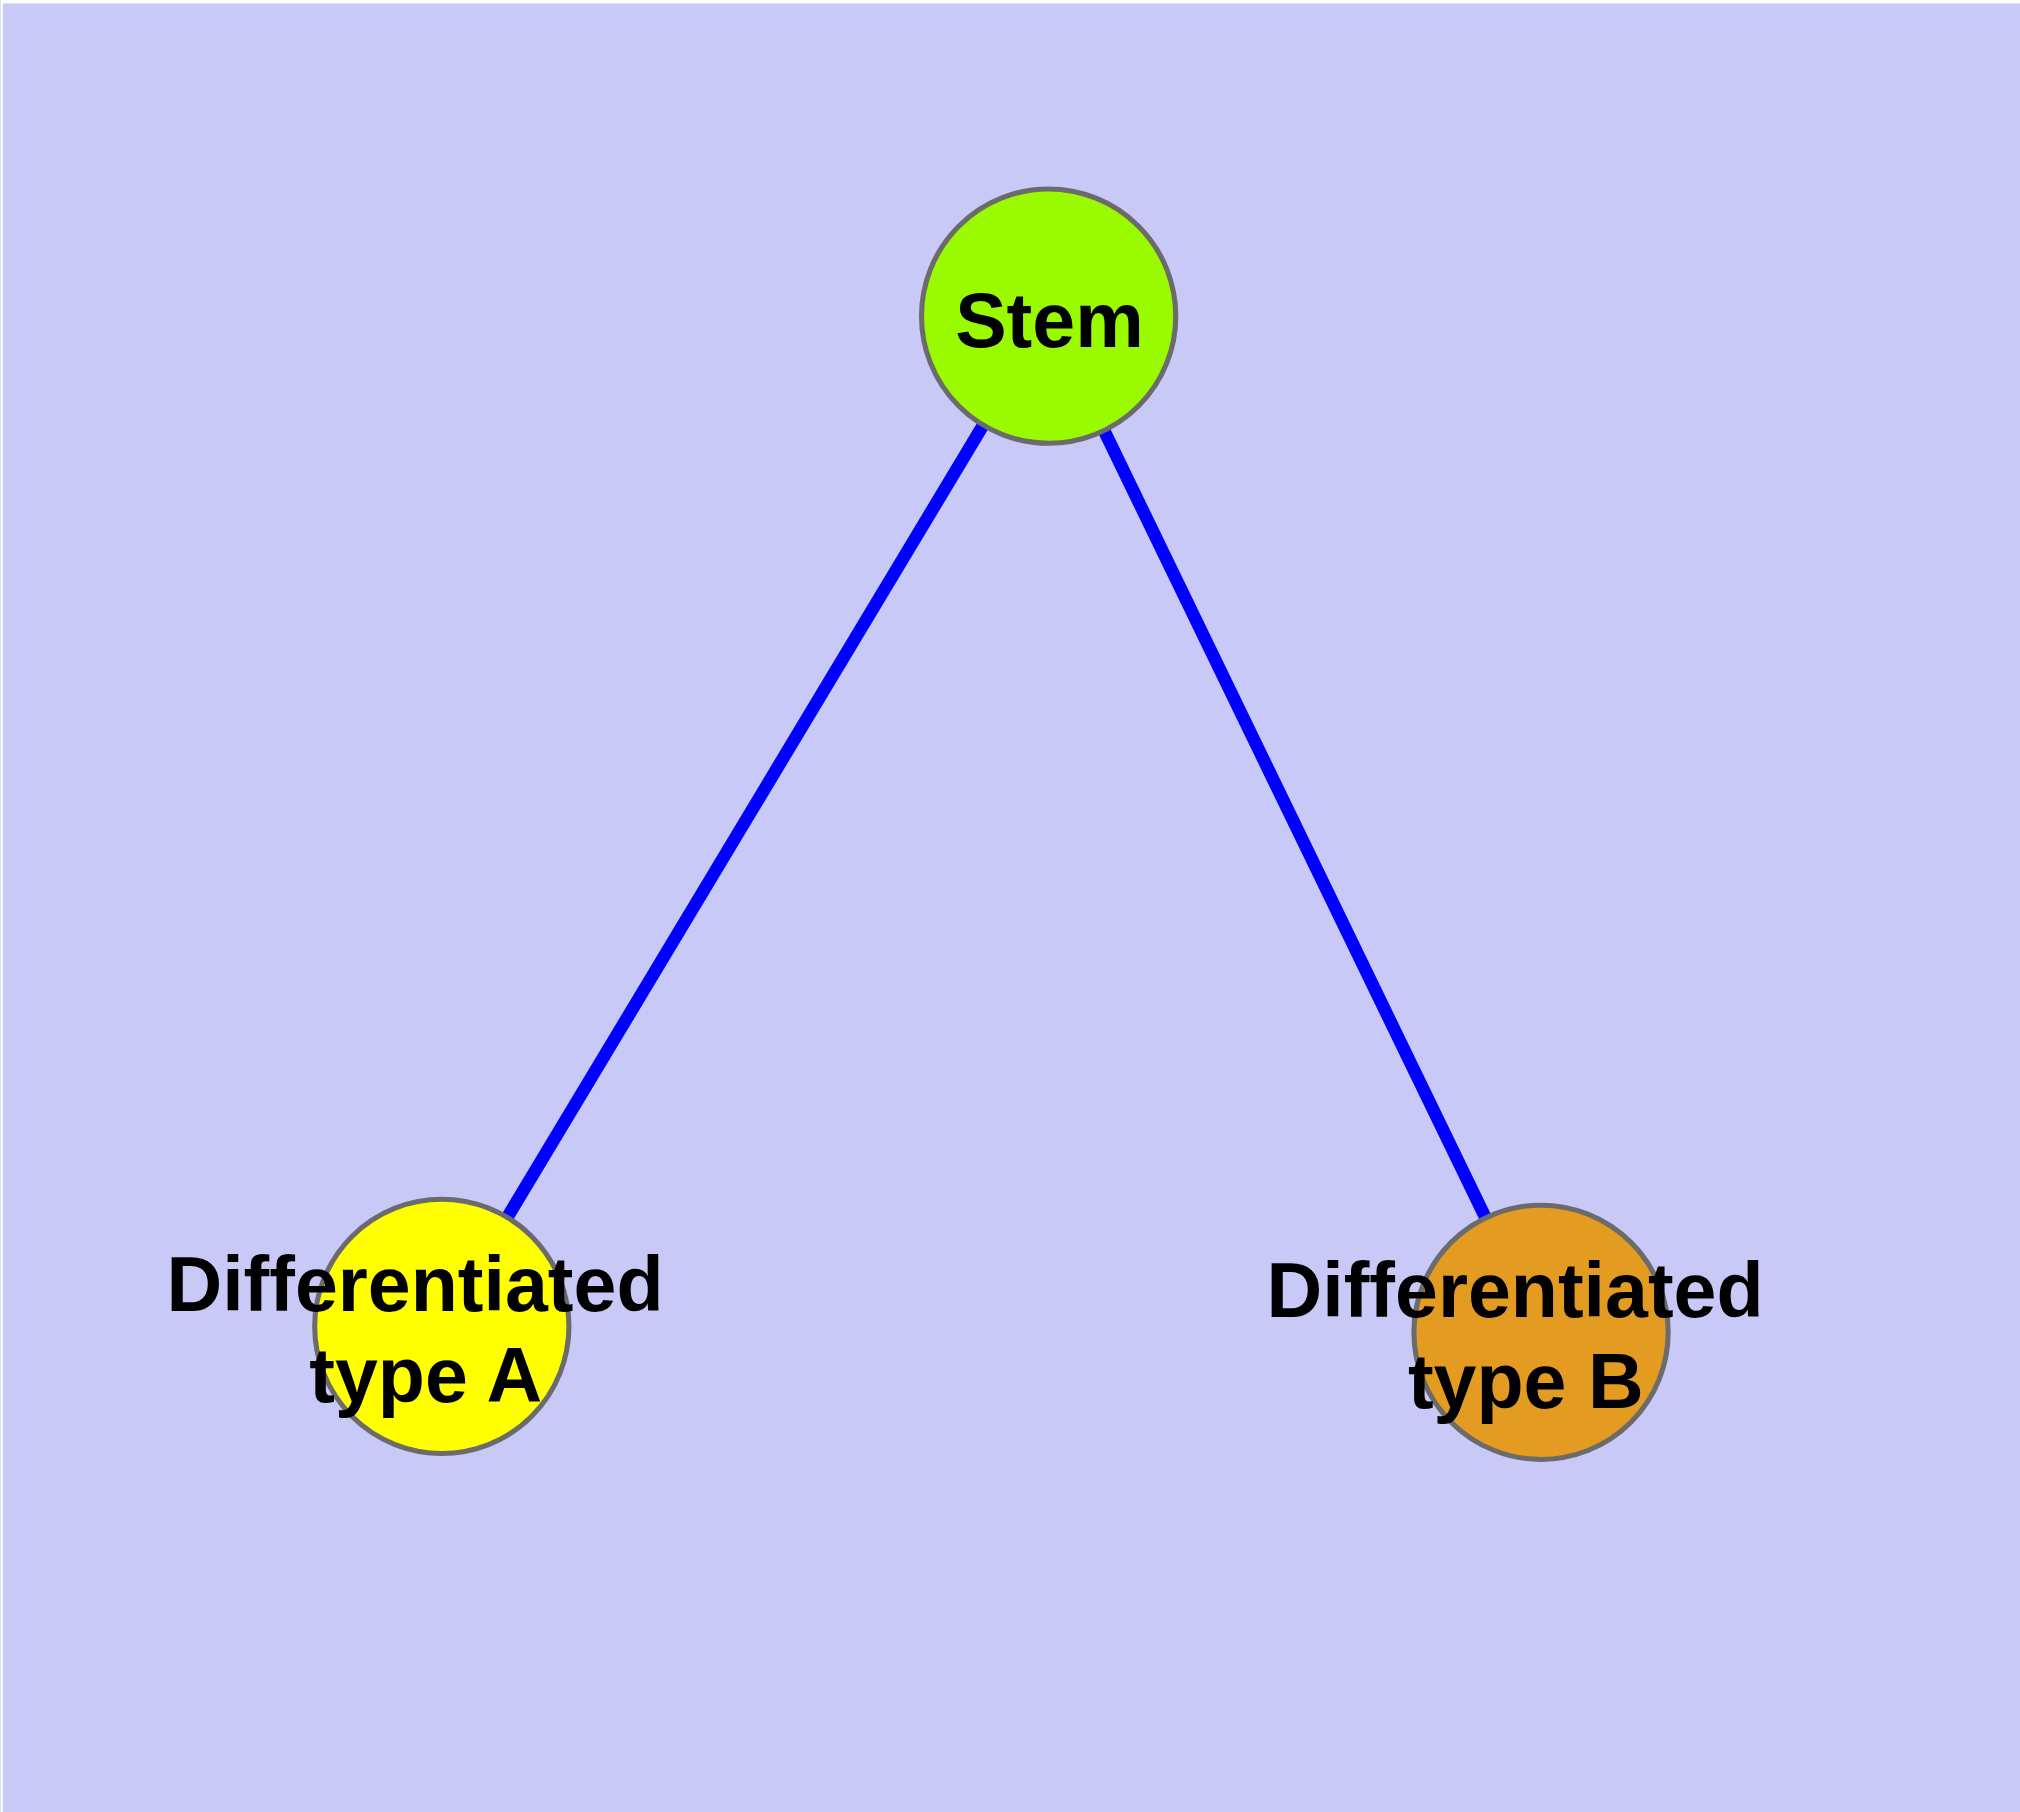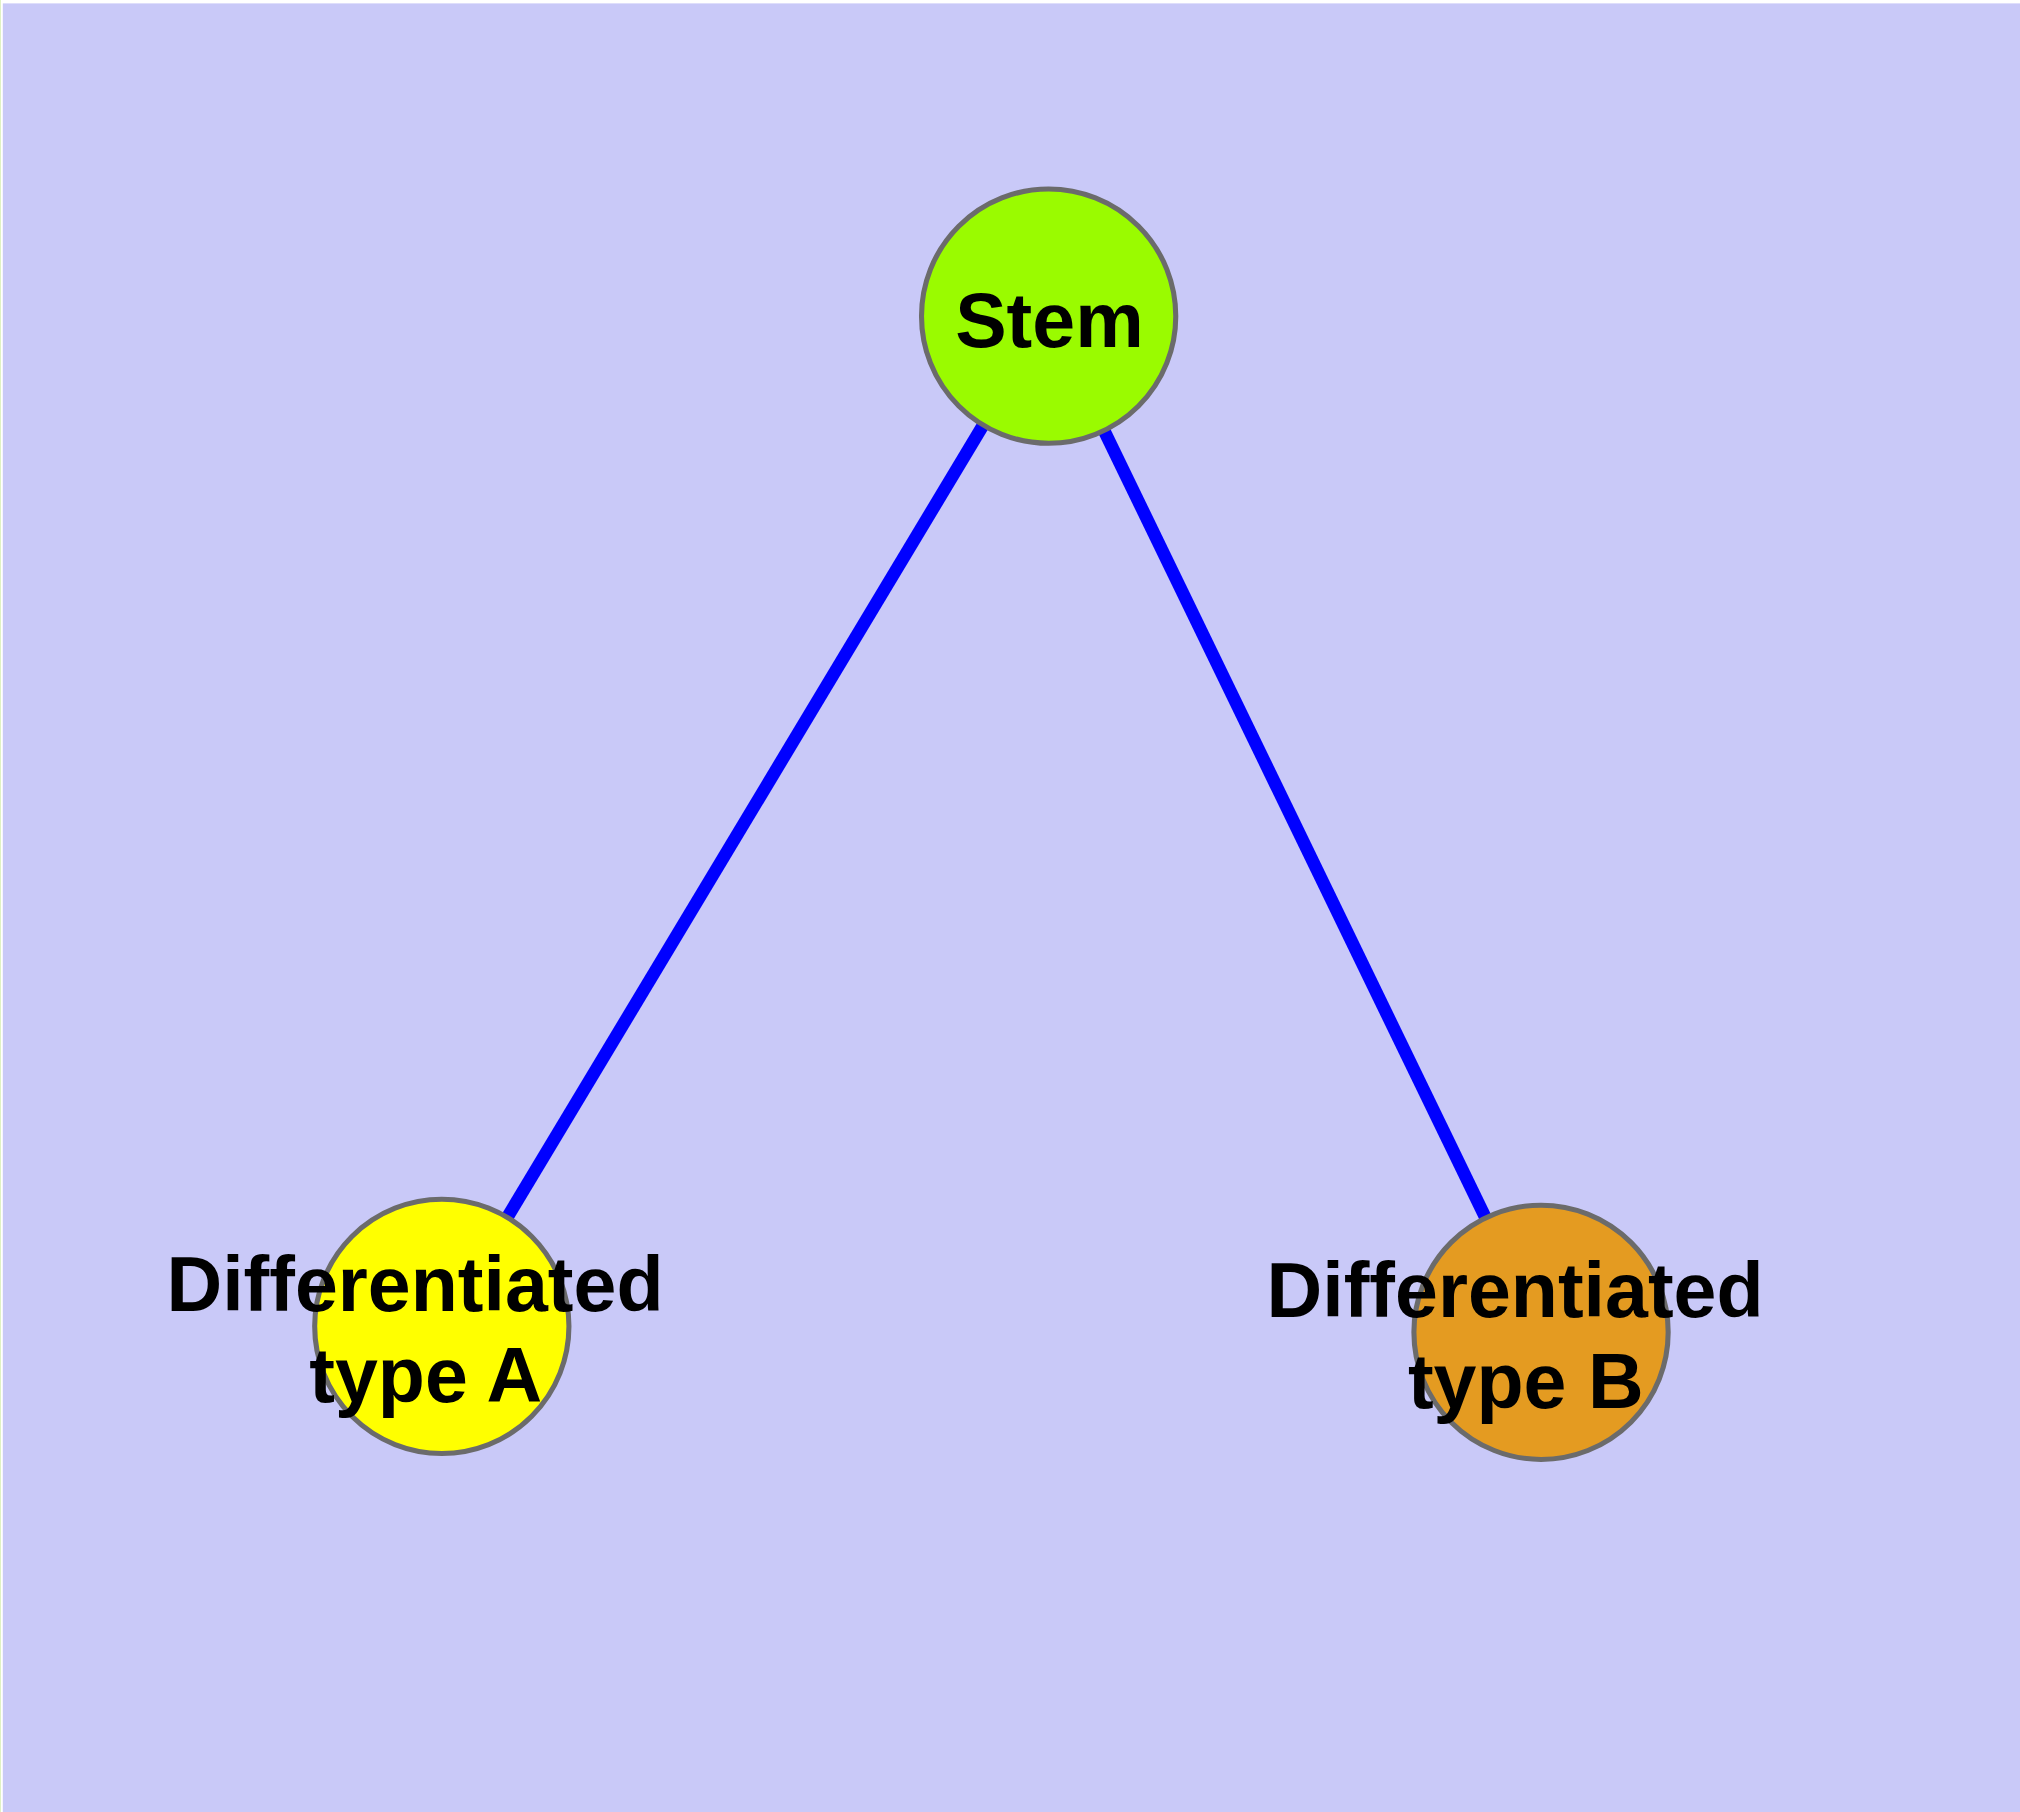--- a/index.html
+++ b/index.html
@@ -4,21 +4,21 @@
 <style>
   html, body {
     margin: 0;
     padding: 0;
     background: #ffffff;
   }
   .figure-wrap {
     position: relative;
     width: 2021px;
     height: 1812px;
-    background: #84cc16;
+    background: #14b8a6;
     overflow: hidden;
   }
   svg { display: block; }
   .edge {
     stroke-width: 15px;
     stroke-linecap: butt;
     fill: none;
   }
   .node {
     stroke-width: 6px;

